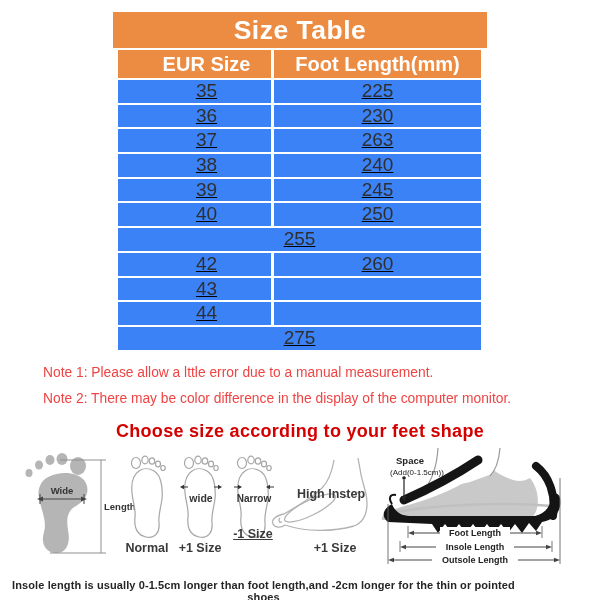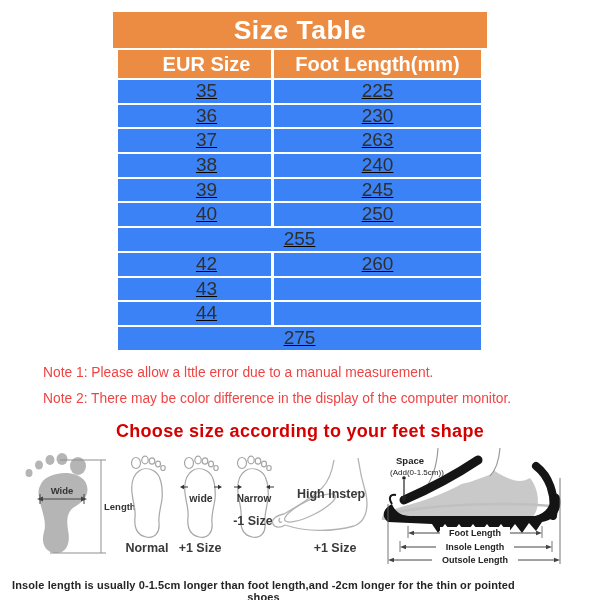--- a/index.html
+++ b/index.html
@@ -25,21 +25,21 @@
   .heading{position:absolute;top:421px;left:0;width:600px;text-align:center;
            color:#d40000;font-size:18px;font-weight:bold;letter-spacing:.3px;}
   .footer{position:absolute;top:579px;left:0;width:527px;text-align:center;
           color:#252525;font-size:11px;font-weight:bold;letter-spacing:.1px;}
 
   
   .diag-label{position:absolute;color:#3a3a3a;font-size:12.5px;font-weight:600;
               text-align:center;white-space:nowrap;}
   .lbl-normal{left:111px;top:541px;width:72px;}
   .lbl-plus1{left:164px;top:541px;width:72px;}
-  .lbl-minus1{left:217px;top:514px;width:72px;}
+  .lbl-minus1{left:217px;top:527px;width:72px;text-decoration:underline;}
   .lbl-instep-title{left:283px;top:487px;width:80px;margin-left:8px;}
   .lbl-instep-size{left:305px;top:541px;width:60px;}
 
   svg{position:absolute;}
   #footprint-svg{left:16px;top:450px;}
   #feet-svg{left:118px;top:455px;}
   #instep-svg{left:268px;top:456px;}
   #shoe-svg{left:352px;top:448px;}
   svg text{font-family:"Liberation Sans", sans-serif;}
 </style>

